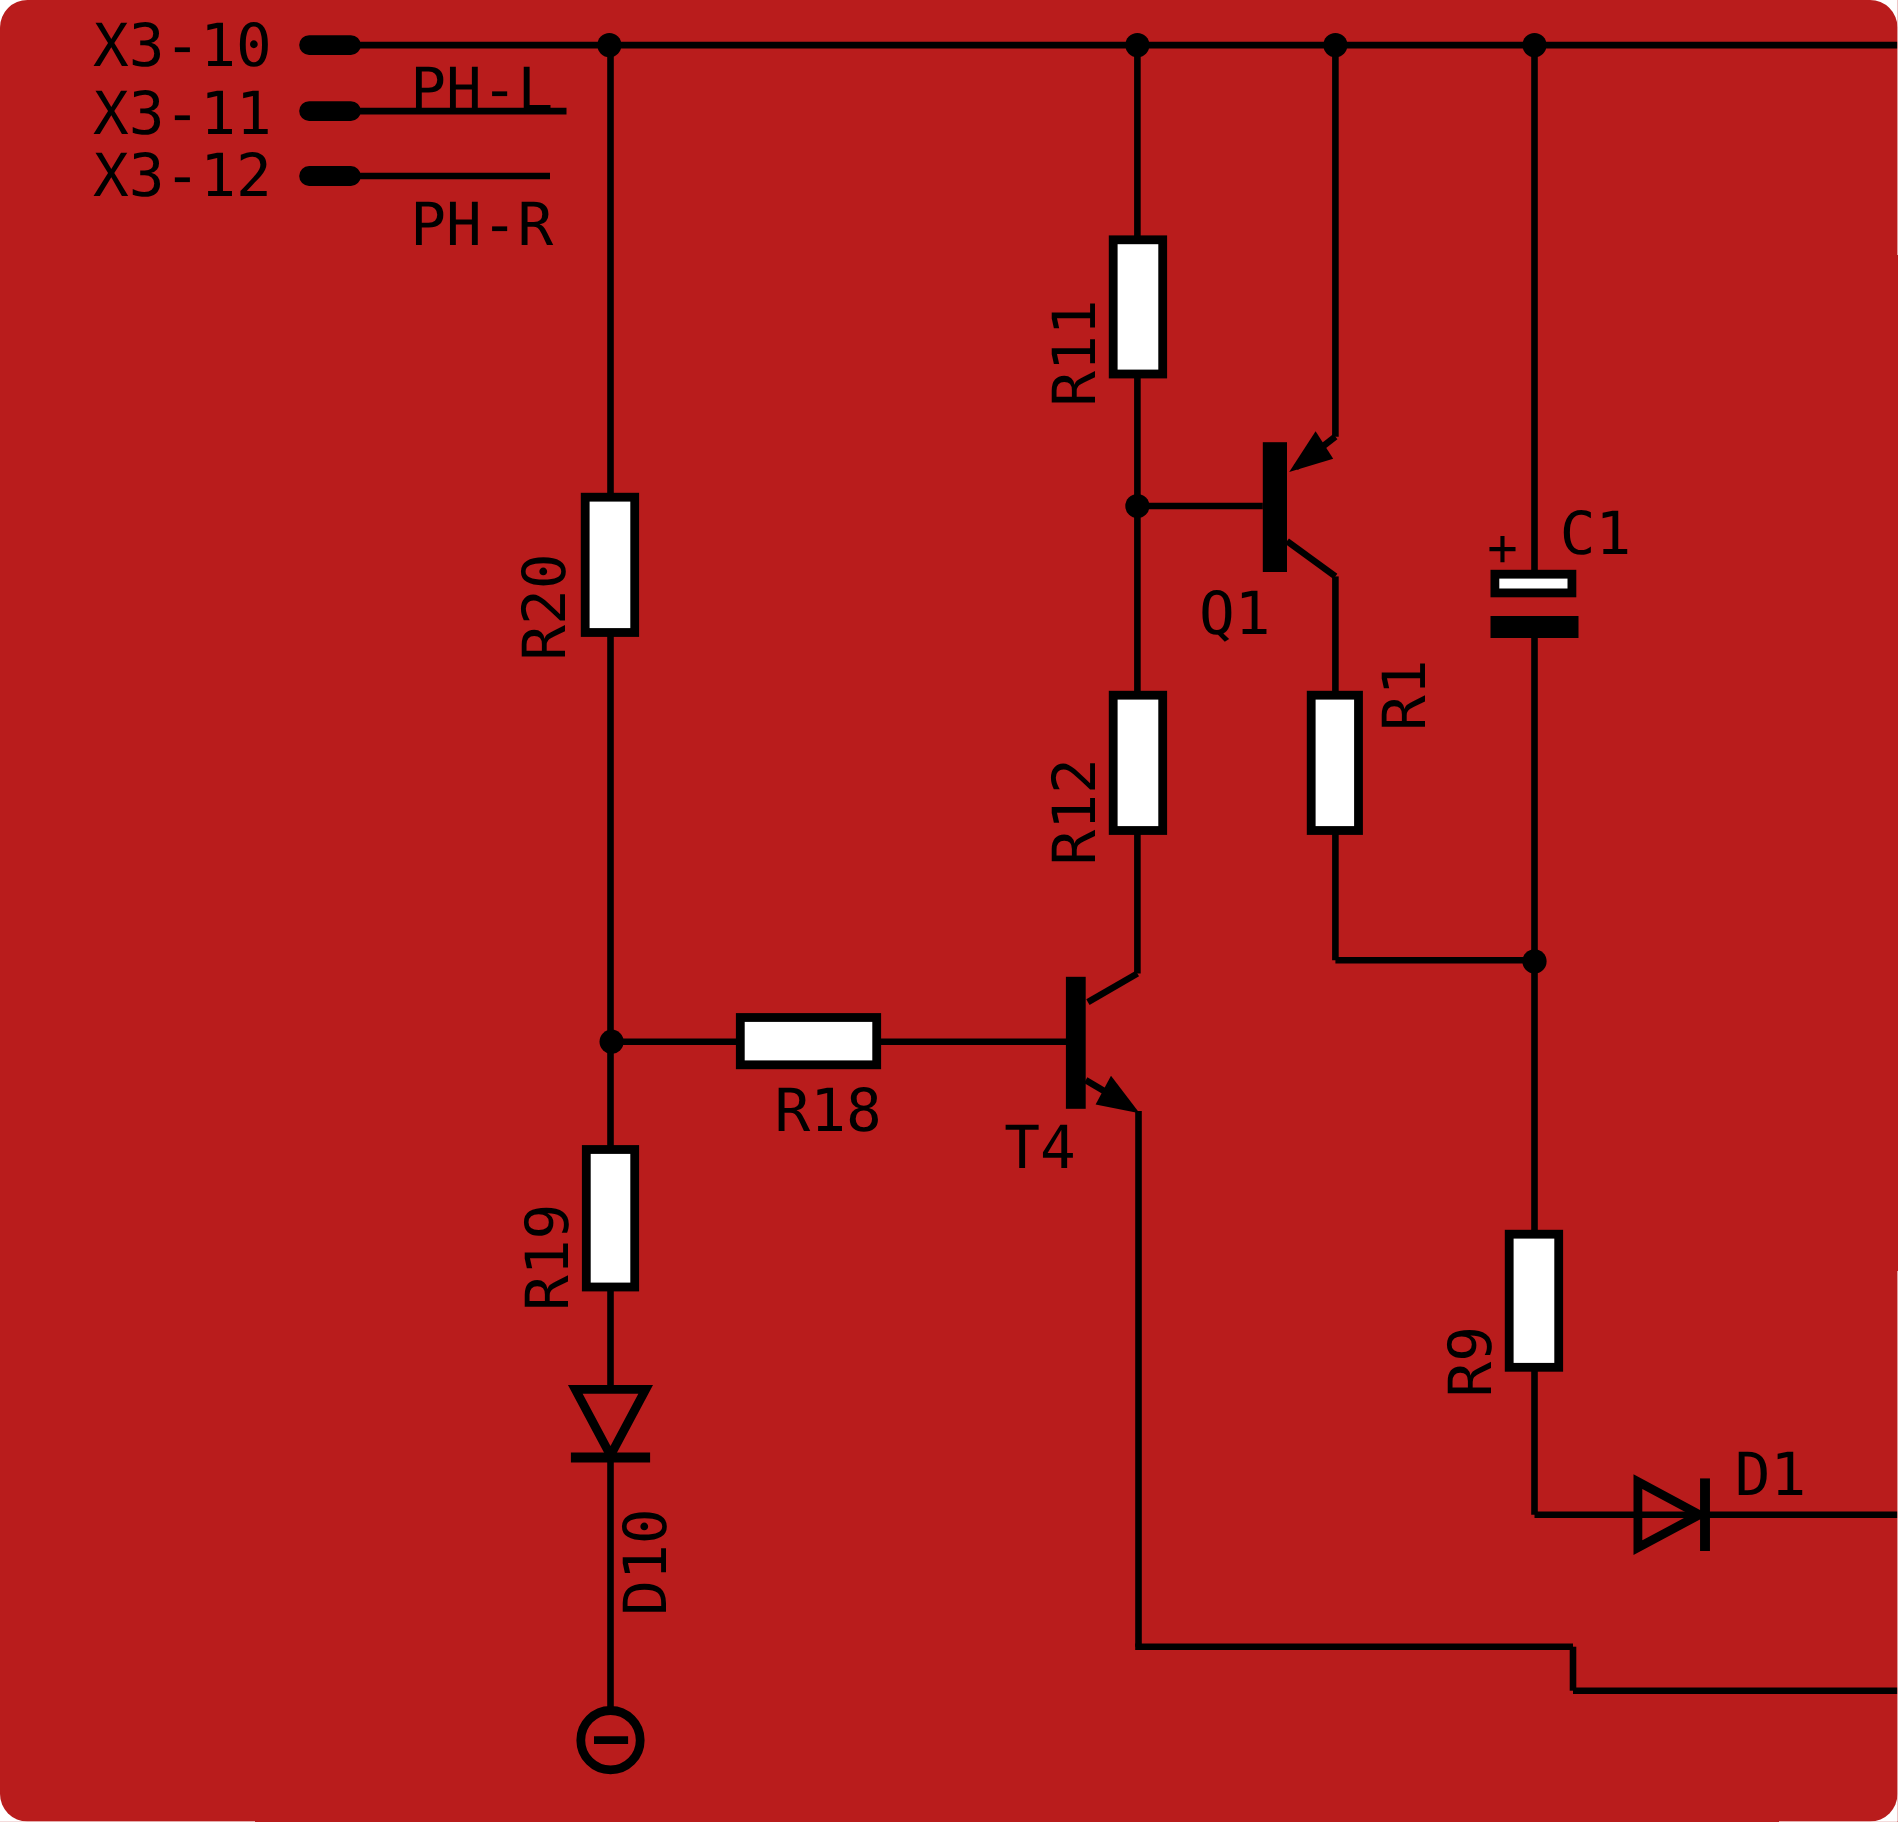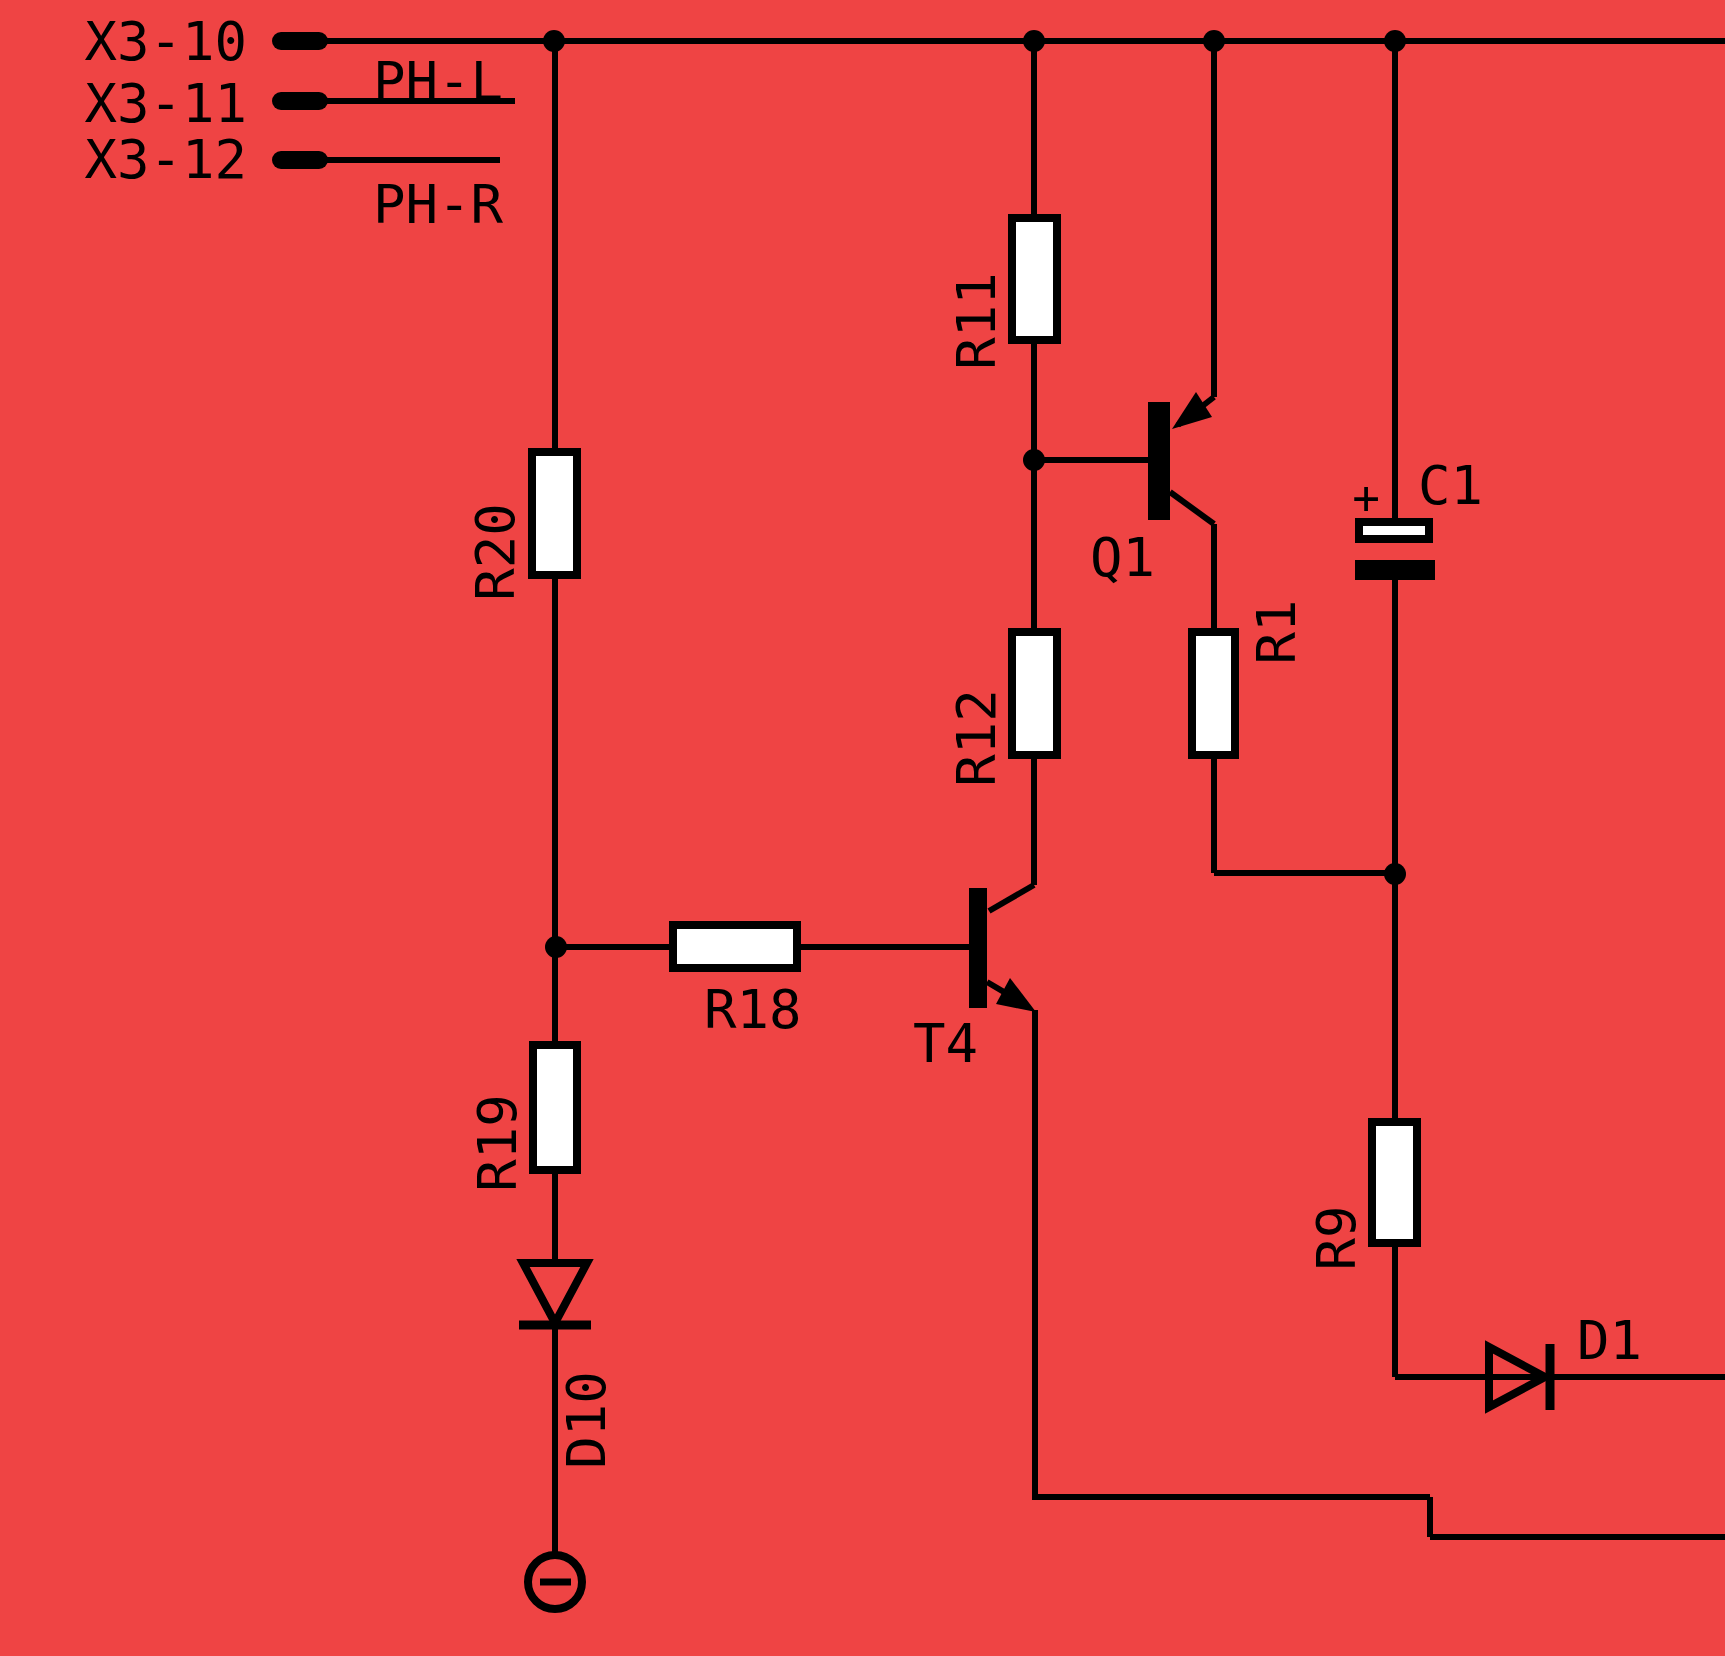--- a/index.html
+++ b/index.html
@@ -4,22 +4,23 @@
 <style>
   html, body {
     margin: 0;
     padding: 0;
     background: #ffffff;
   }
   .canvas {
     position: relative;
     width: 1725px;
     height: 1656px;
-    background: #ef4444;
+    background: #b91c1c;
     overflow: hidden;
+    border-radius: 25px;
   }
   svg { display: block; }
   text {
     font-family: "DejaVu Sans Mono", "Liberation Mono", monospace;
     font-size: 54px;
     fill: #000000;
   }
   .plus { font-size: 46px; }
 </style>
 </head>

